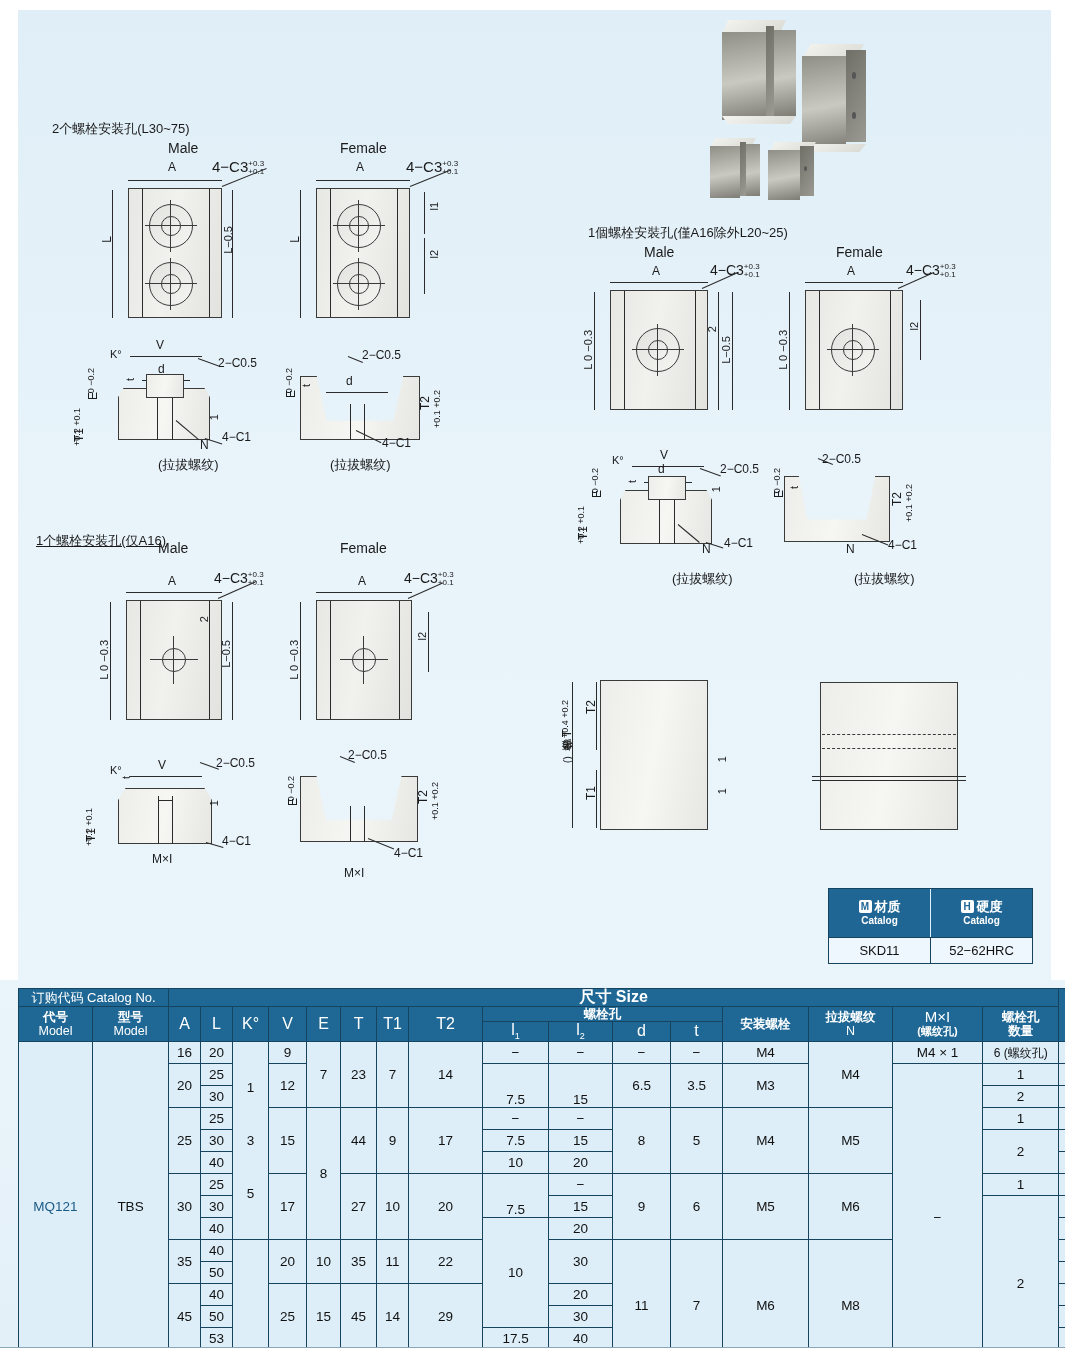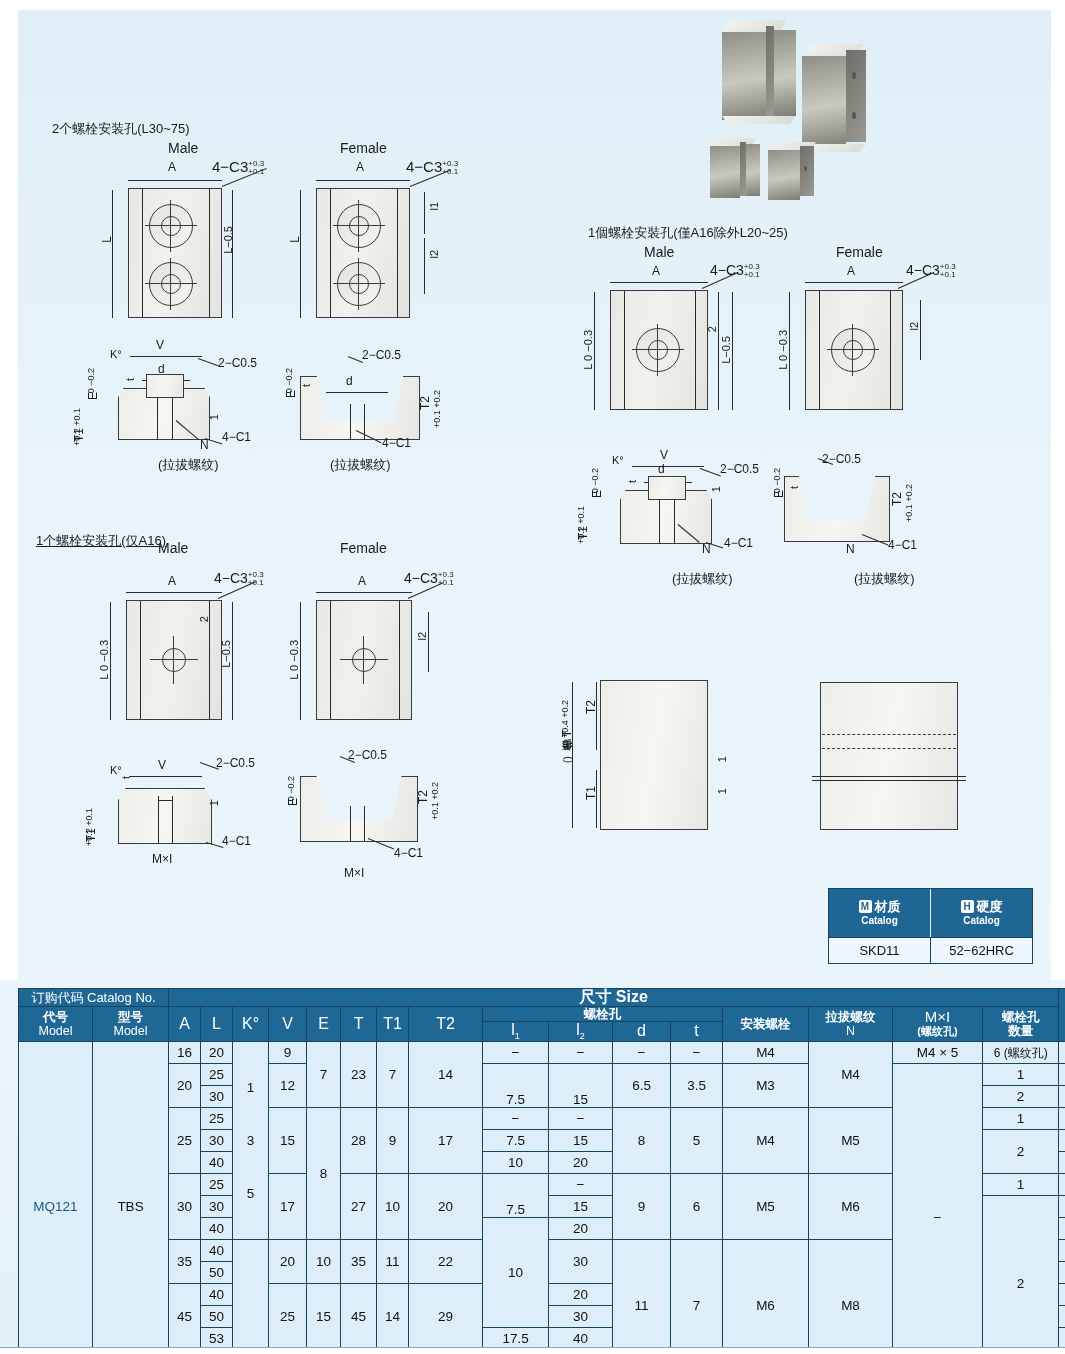--- a/index.html
+++ b/index.html
@@ -513,21 +513,21 @@
         <td rowspan="3">7</td>
         <td rowspan="3">23</td>
         <td rowspan="3">7</td>
         <td rowspan="3">14</td>
         <td>−</td>
         <td>−</td>
         <td>−</td>
         <td>−</td>
         <td>M4</td>
         <td rowspan="3">M4</td>
-        <td>M4 × 5</td>
+        <td>M4 × 1</td>
         <td style="font-size:12px;">6 (螺纹孔)</td>
         <td>150.00</td>
       </tr>
 
       <tr>
         <td rowspan="2">20</td>
         <td>25</td>
         <td rowspan="2">12</td>
         <td rowspan="2" style="vertical-align:bottom;">7.5</td>
         <td rowspan="2" style="vertical-align:bottom;">15</td>
@@ -543,21 +543,21 @@
         <td>30</td>
         <td>2</td>
         <td>210.00</td>
       </tr>
 
       <tr>
         <td rowspan="3">25</td>
         <td>25</td>
         <td rowspan="3">15</td>
         <td rowspan="6">8</td>
-        <td rowspan="3">28</td>
+        <td rowspan="3">44</td>
         <td rowspan="3">9</td>
         <td rowspan="3">17</td>
         <td>−</td>
         <td>−</td>
         <td rowspan="3">8</td>
         <td rowspan="3">5</td>
         <td rowspan="3">M4</td>
         <td rowspan="3">M5</td>
         <td>1</td>
         <td>250.00</td>

